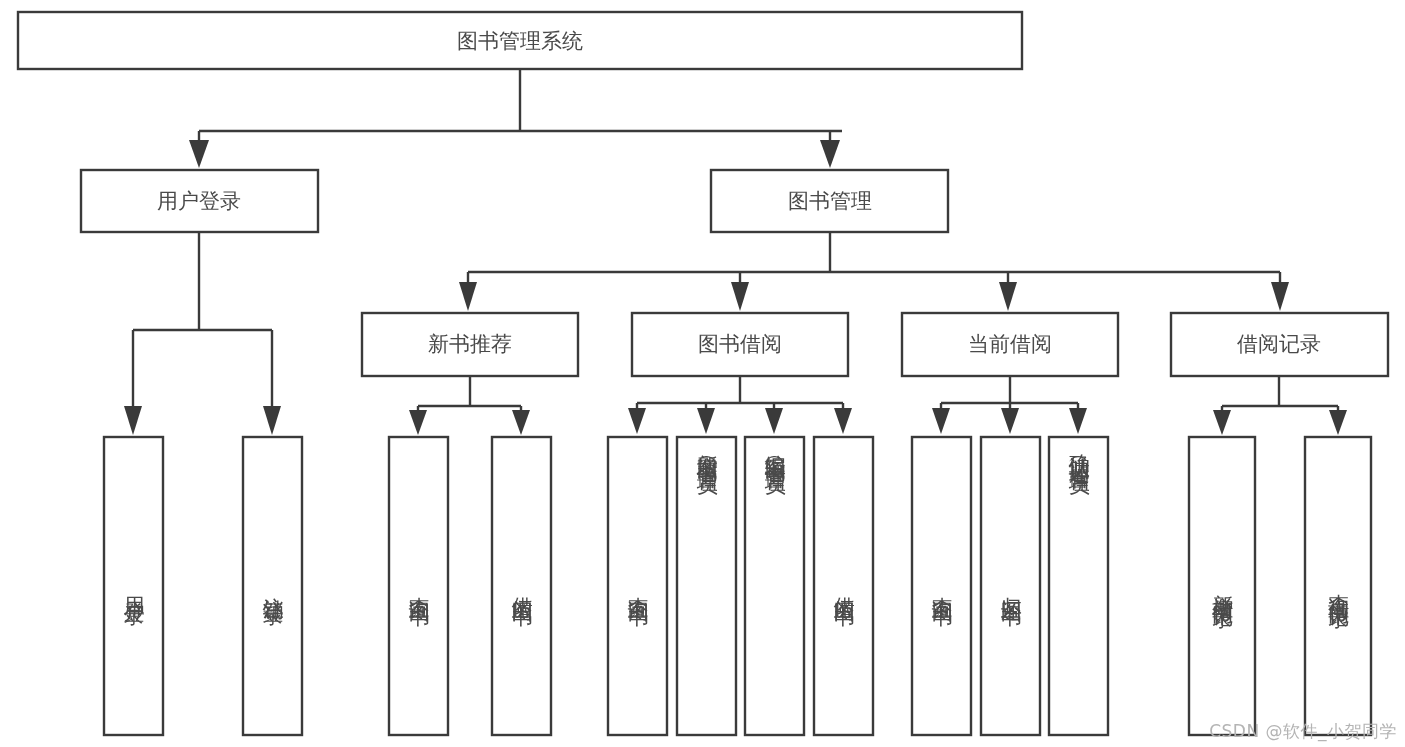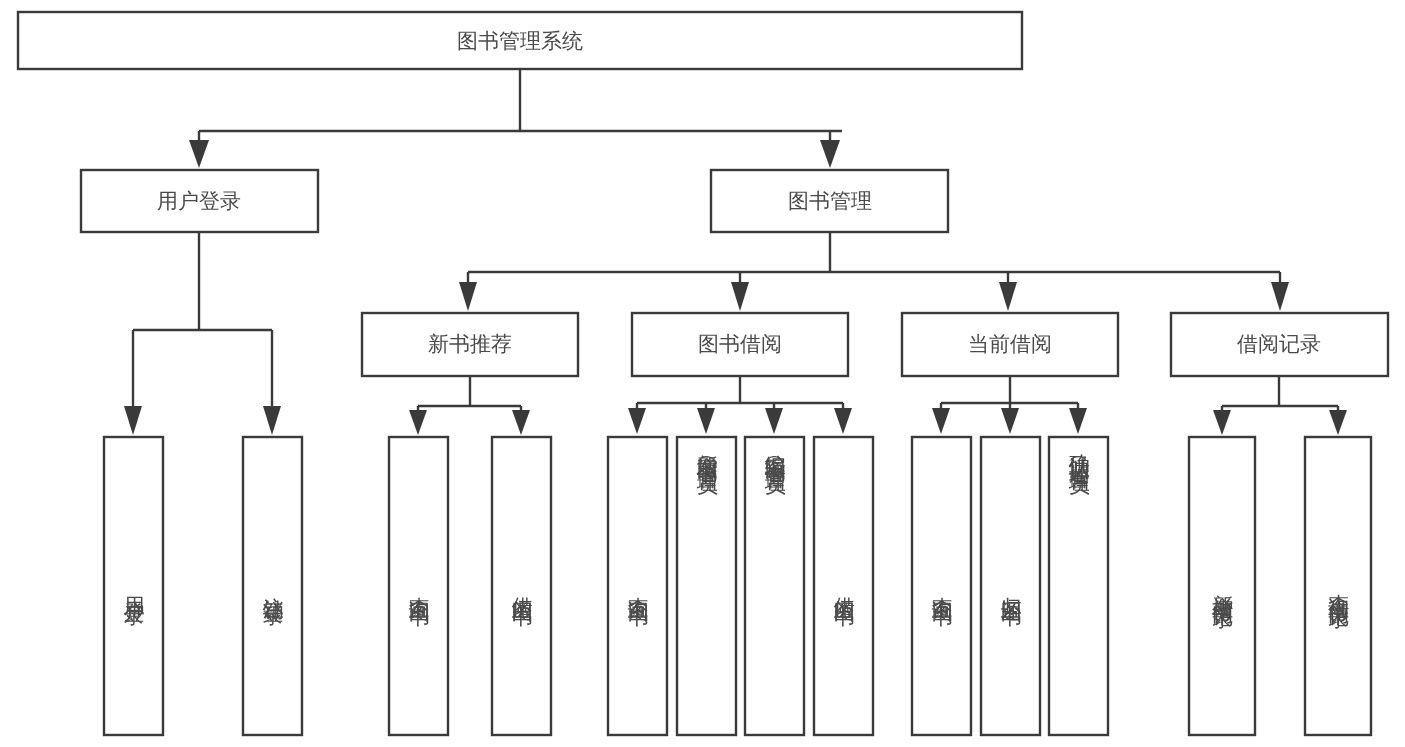--- a/index.html
+++ b/index.html
@@ -225,14 +225,15 @@
     <span class="leaf-label">确认归还（管理员）</span>
   </div>
 
   <div class="leaf-label-wrap" style="left:1189px; top:437px; width:66px; height:298px;">
     <span class="leaf-label">新增借阅记录</span>
   </div>
   <div class="leaf-label-wrap" style="left:1305px; top:437px; width:66px; height:298px;">
     <span class="leaf-label">查询借阅记录</span>
   </div>
 
+  <div class="watermark">CSDN @软件_小贺同学</div>
 
 </div>
 
 </body></html>

